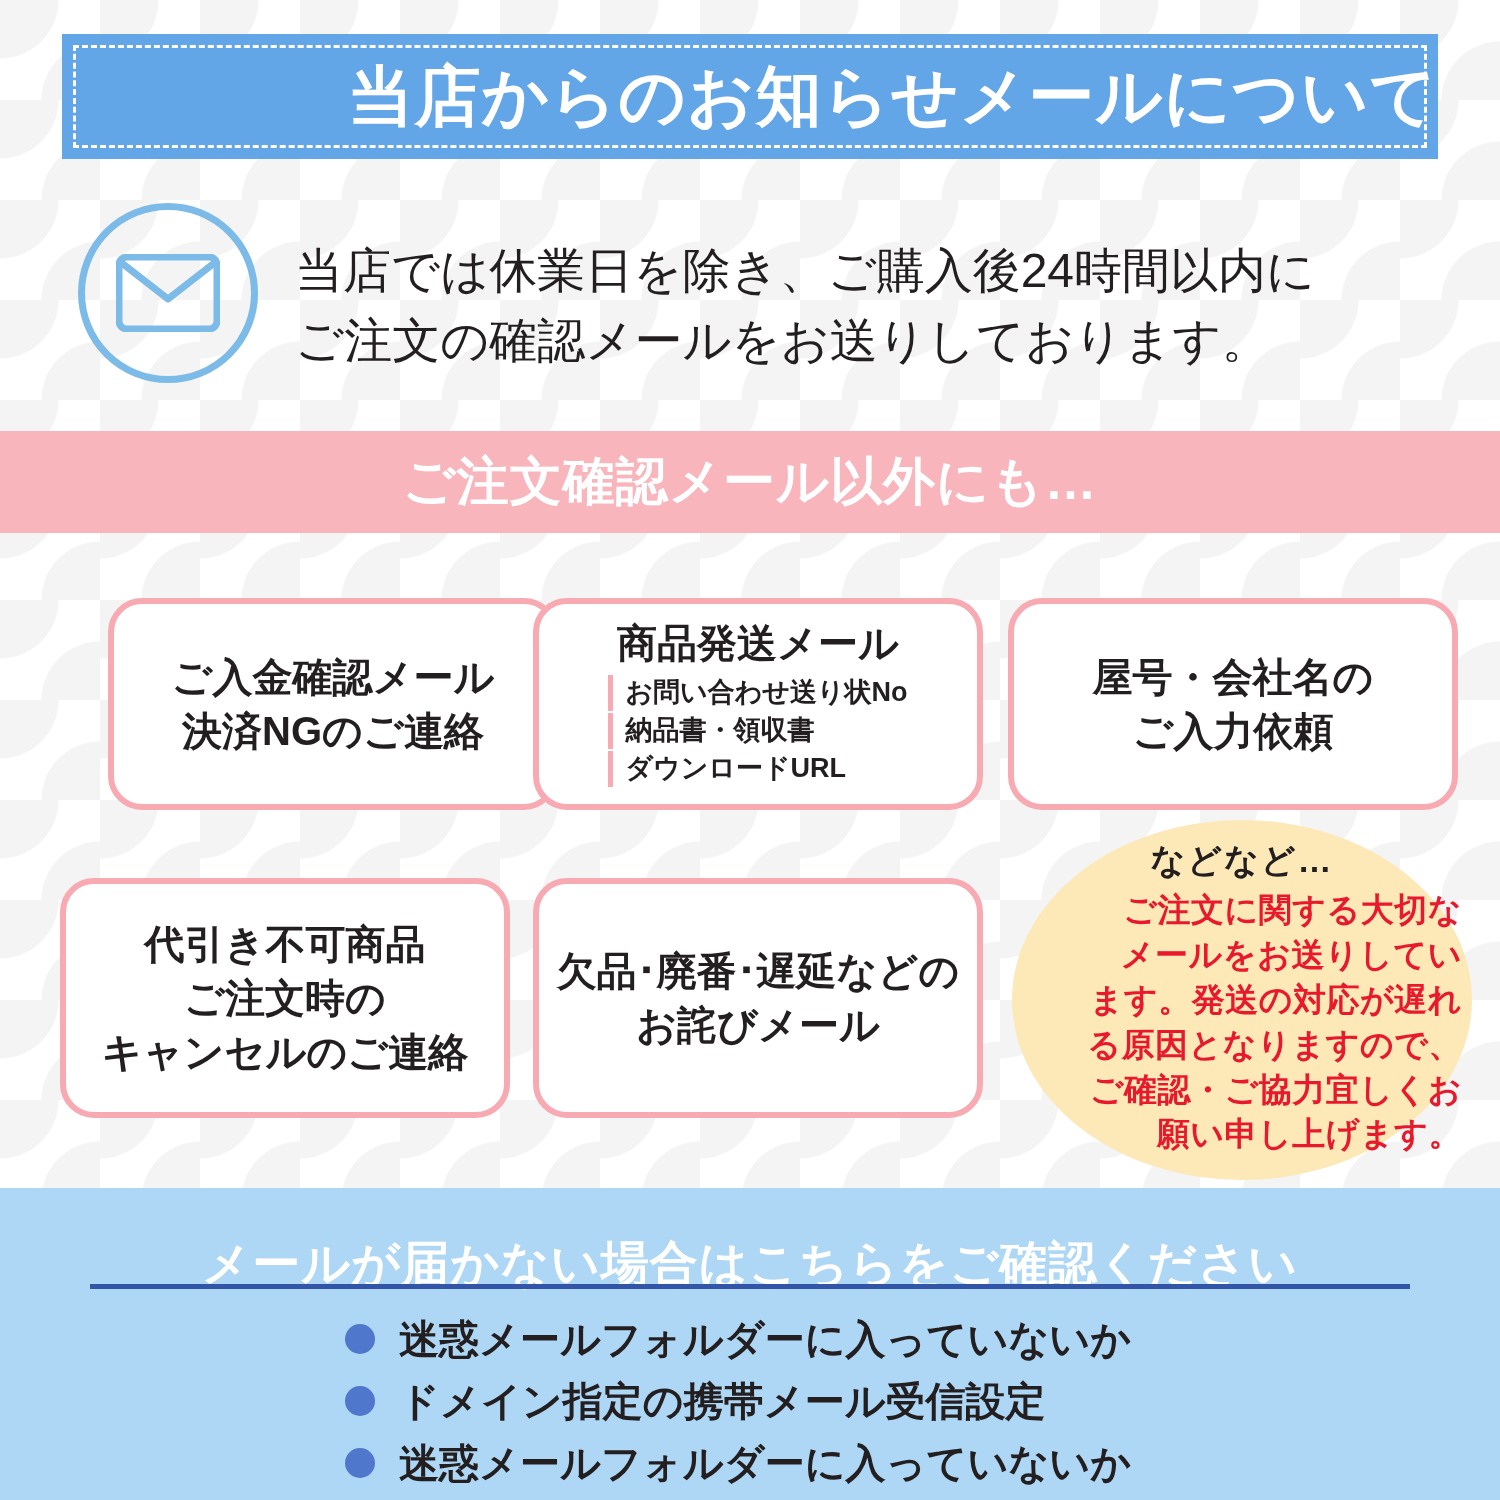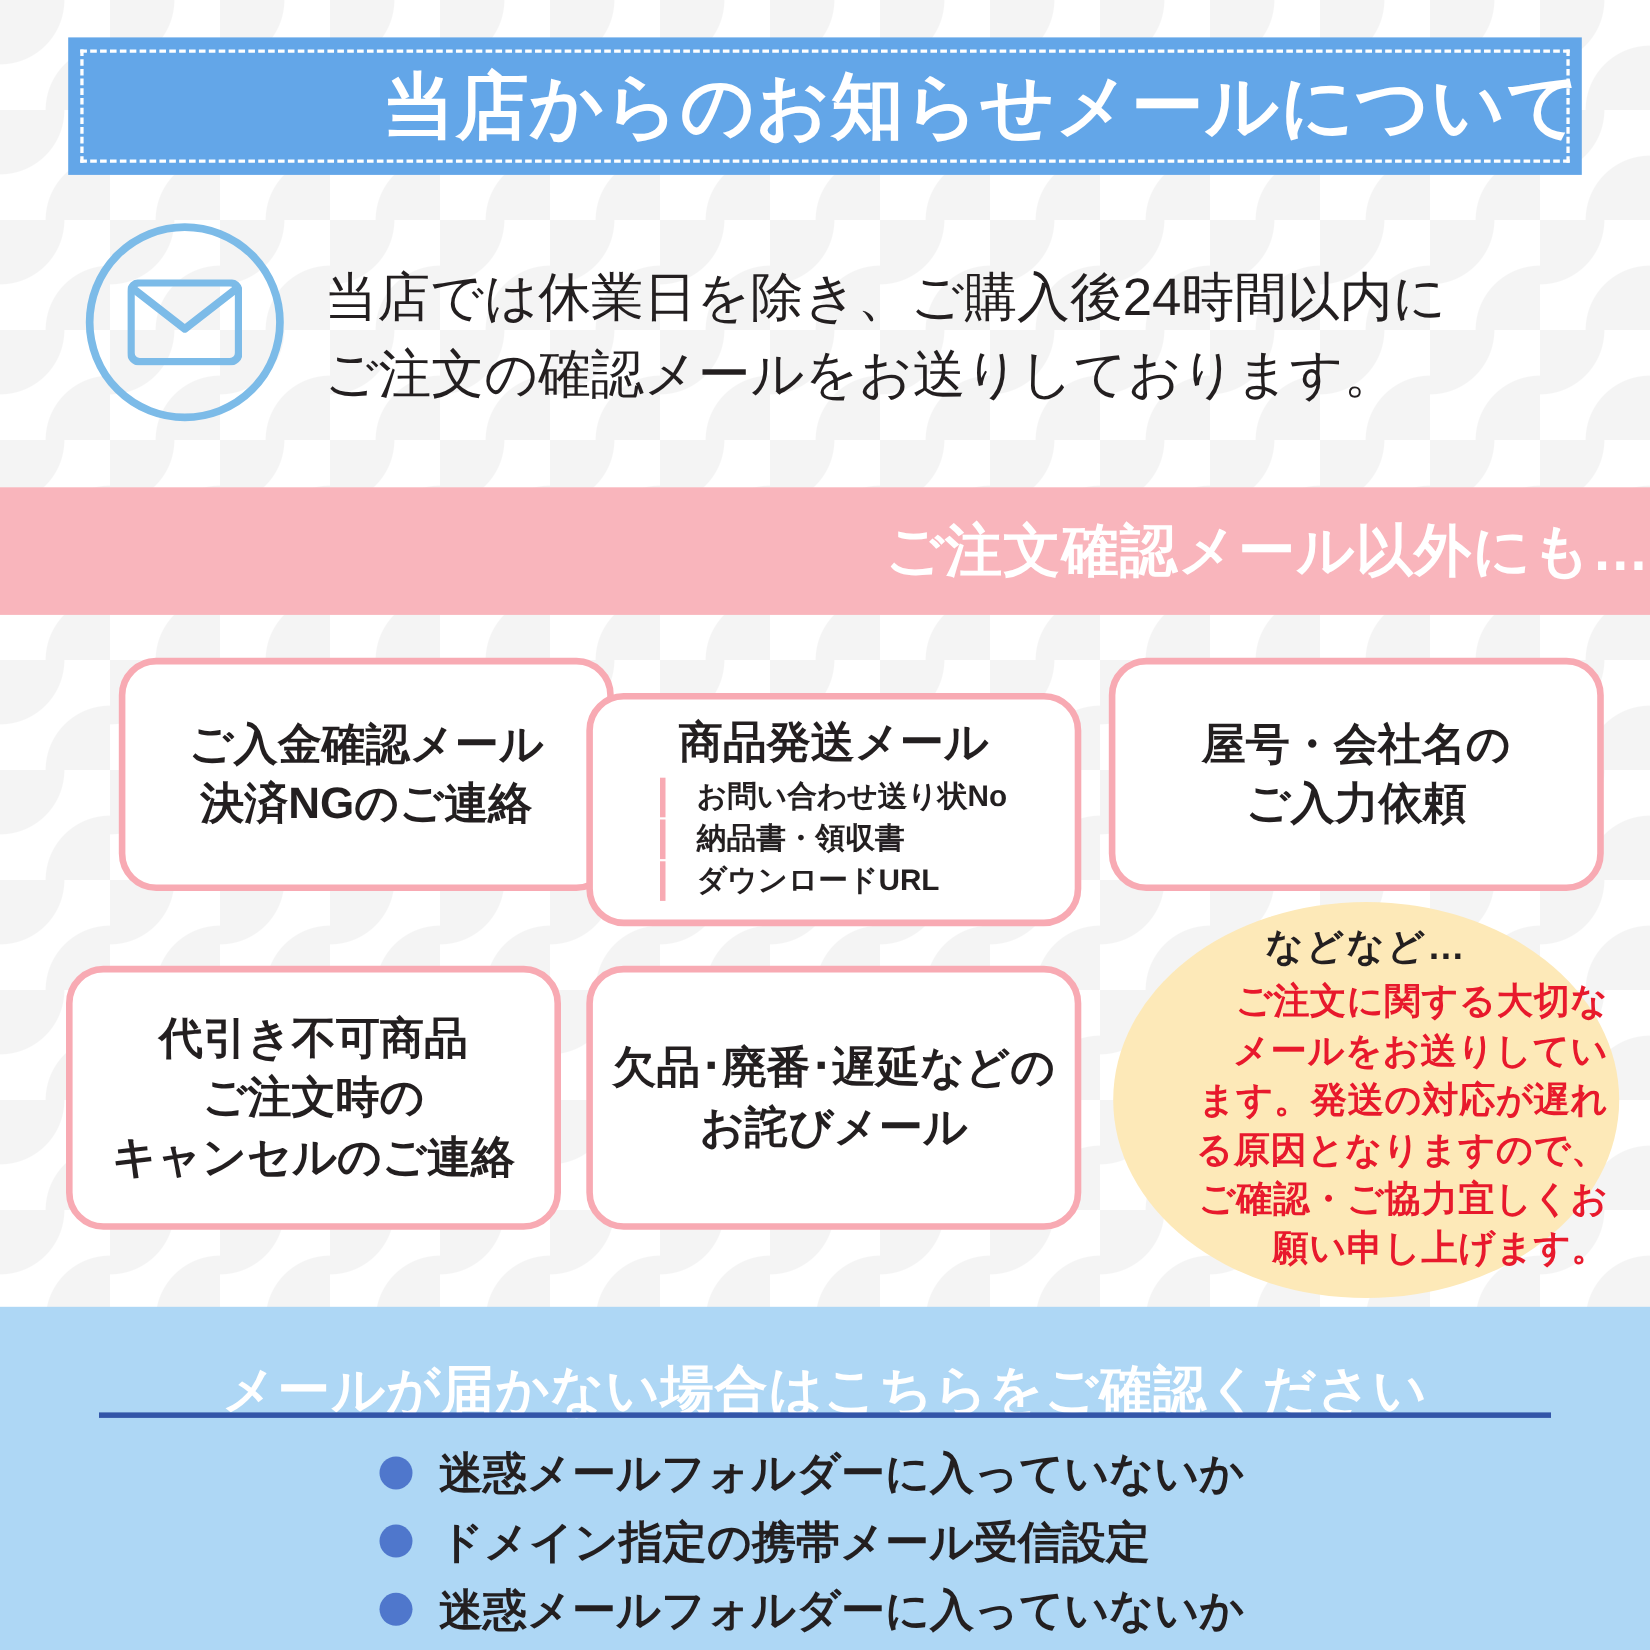--- a/index.html
+++ b/index.html
@@ -85,27 +85,27 @@
     font-size: 48px;
     font-weight: normal;
     line-height: 1.45;
     letter-spacing: 0px;
   }
 
   
   .pink-band {
     position: absolute;
     left: 0;
-    top: 443px;
-    width: 1500px;
-    height: 116px;
+    top: 431px;
+    width: 1500px;
+    height: 102px;
     background: #f9b5bc;
     display: flex;
     align-items: center;
-    justify-content: flex-end;
+    justify-content: center;
   }
   .pink-band-text {
     color: #ffffff;
     font-size: 52px;
     font-weight: bold;
     letter-spacing: 1px;
     white-space: nowrap;
   }
 
   
@@ -134,27 +134,27 @@
     margin-bottom: 8px;
     white-space: nowrap;
   }
   .bar-list {
     text-align: left;
   }
   .bar-item {
     font-size: 27px;
     line-height: 1.33;
     white-space: nowrap;
-    padding-left: 28px;
+    padding-left: 12px;
     border-left: 5px solid #f8aab3;
     margin-bottom: 2px;
   }
 
   #card-1 { left: 60px;   top: 598px;  width: 450px; height: 212px; margin-left: 48px; }
-  #card-2 { left: 533px;  top: 630px;  width: 450px; height: 212px; justify-content: center; }
+  #card-2 { left: 533px;  top: 598px;  width: 450px; height: 212px; justify-content: center; }
   #card-3 { left: 1008px; top: 598px;  width: 450px; height: 212px; }
   #card-4 { left: 60px;   top: 878px;  width: 450px; height: 240px; }
   #card-5 { left: 533px;  top: 878px;  width: 450px; height: 240px; }
 
   
   .note-ellipse {
     position: absolute;
     left: 1012px;
     top: 820px;
     width: 460px;

